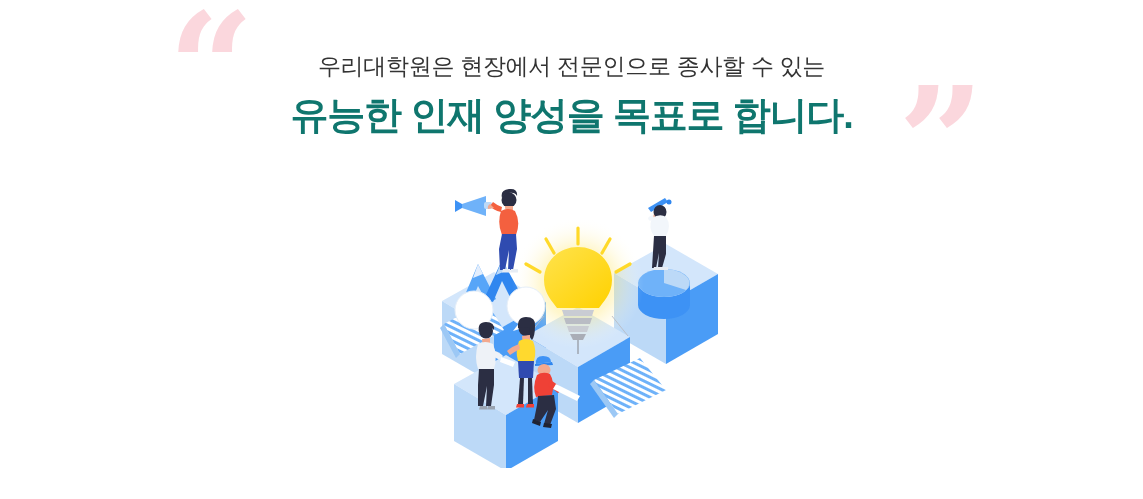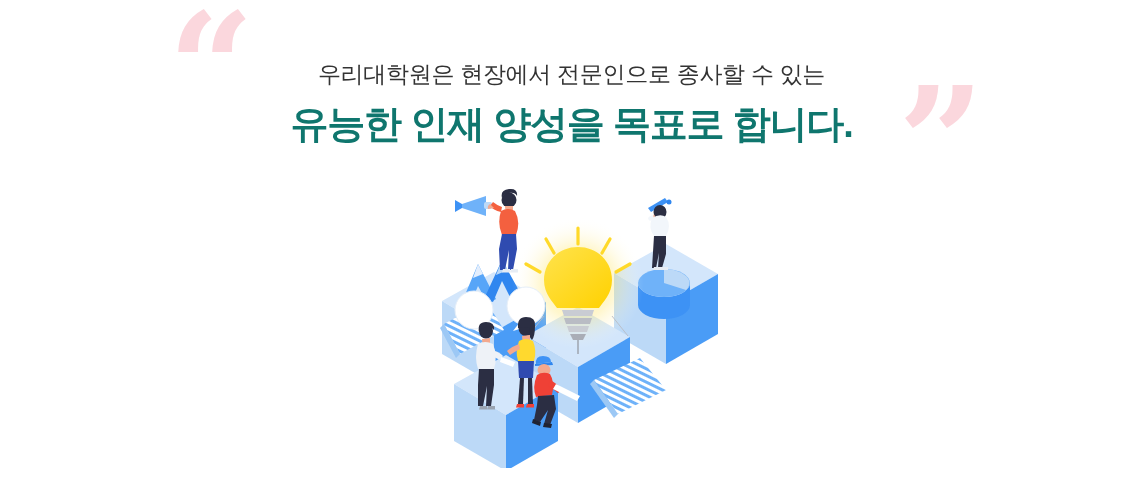--- a/index.html
+++ b/index.html
@@ -46,21 +46,21 @@
     top: 47px;
     width: 1143px;
     text-align: center;
   }
   .subtitle {
     font-size: 23px;
     color: #333333;
     letter-spacing: -0.3px;
     line-height: 1.35;
     font-weight: 400;
-    margin: 12px;
+    margin: 4px;
   }
   .headline {
     margin: 11px 0 0 0;
     font-size: 38px;
     font-weight: 700;
     color: #0f766e;
     letter-spacing: -1.2px;
     line-height: 1.2;
   }
 

